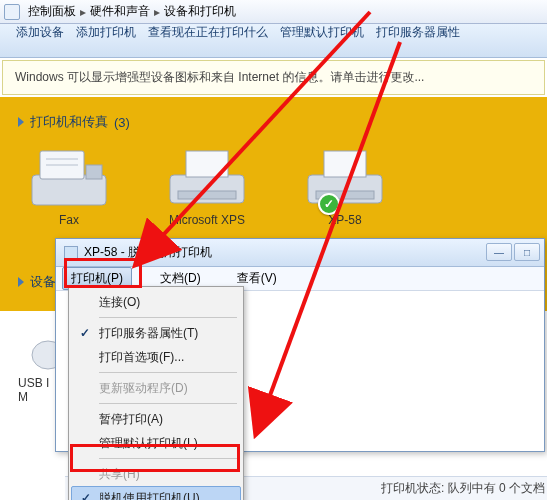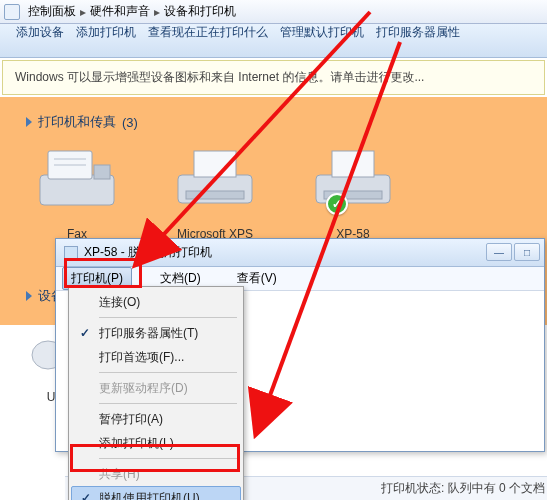--- a/index.html
+++ b/index.html
@@ -4,27 +4,27 @@
 <style>
 *{margin:0;padding:0;box-sizing:border-box;font-family:"Microsoft YaHei","Segoe UI",Tahoma,sans-serif;font-size:12px}
 body{width:547px;height:500px;background:#fff;overflow:hidden;position:relative}
 .addr-bar{height:24px;background:linear-gradient(#fafcff,#e5ecf7);border-bottom:1px solid #a9b8d4;display:flex;align-items:center;padding:0 4px;gap:4px}
 .addr-icon{width:16px;height:16px;border:1px solid #8aa6c9;background:#e9f1fb;border-radius:2px}
 .bc-seg{display:flex;align-items:center;gap:4px;padding:2px 4px}
 .bc-arrow{color:#555}
 .cmd-bar{height:34px;background:linear-gradient(#e8f2fd,#cfe0f4);border-bottom:1px solid #a4bbd9;display:flex;gap:12px;padding:0 16px;color:#1a3e6e}
 .cmd-item{cursor:pointer}
 .info-bar{background:#fffef0;border:1px solid #d9d48c;color:#444;padding:8px 12px;margin:2px}
-.content{padding:10px 26px;background:#fdba74}
+.content{padding:10px 18px;background:#eab308}
 .section-hdr{display:flex;align-items:center;gap:6px;margin:6px 0 10px}
 .tri{width:0;height:0;border-top:5px solid transparent;border-bottom:5px solid transparent;border-left:6px solid #4678b5}
 .section-title{color:#1a3e6e;font-size:13px}
 .device-row{display:flex;gap:48px;padding:4px 6px 10px}
 .device{display:flex;flex-direction:column;align-items:center;width:90px;position:relative}
-.dev-label{margin-top:14px;text-align:right;color:#333}
+.dev-label{margin-top:0;text-align:left;color:#333}
 .printer-svg{width:86px;height:68px}
 .check-badge{position:absolute;left:18px;top:48px;width:22px;height:22px;border-radius:50%;background:#3cb53c;border:2px solid #fff;display:flex;align-items:center;justify-content:center;color:#fff;font-weight:bold;box-shadow:0 1px 2px rgba(0,0,0,.3)}
 .dialog{position:absolute;left:55px;top:238px;width:490px;background:#fff;border:1px solid #7a99bf;box-shadow:2px 2px 6px rgba(0,0,0,.25)}
 .dlg-title{height:28px;background:linear-gradient(#e9f3ff,#cfe0f4);border-bottom:1px solid #a4bbd9;display:flex;align-items:center;padding:0 8px;gap:6px}
 .dlg-title-icon{width:14px;height:14px;background:#cfe3f7;border:1px solid #8aa6c9}
 .dlg-menu{height:24px;background:#f5f9ff;border-bottom:1px solid #cfd9e8;display:flex;align-items:center;padding:0 6px;gap:20px}
 .menu-item{padding:2px 8px}
 .menu-pressed{border:1px solid #7a99bf;background:linear-gradient(#dce8f8,#bcd1ea);border-radius:2px}
 .dlg-cols{height:24px;background:linear-gradient(#fdfdfe,#eef2f8);border-bottom:1px solid #cfd9e8;display:flex;align-items:center}
 .col{padding:0 10px;border-right:1px solid #d6dde8;color:#444}
@@ -154,21 +154,21 @@
     </div>
   <div class="dd-sep"></div>
   <div class="dd-item" style="color:#999">
       <span>更新驱动程序(D)</span>
     </div>
   <div class="dd-sep"></div>
   <div class="dd-item">
       <span>暂停打印(A)</span>
     </div>
   <div class="dd-item">
-      <span>添加打印机(L)</span>
+      <span>管理默认打印机(L)</span>
     </div>
   <div class="dd-sep"></div>
   <div class="dd-item" style="color:#999">
       <span>共享(H)</span>
     </div>
   <div class="dd-item hi">
     <span class="dd-check">✓</span>
     <span>脱机使用打印机(U)</span>
   </div>
 

